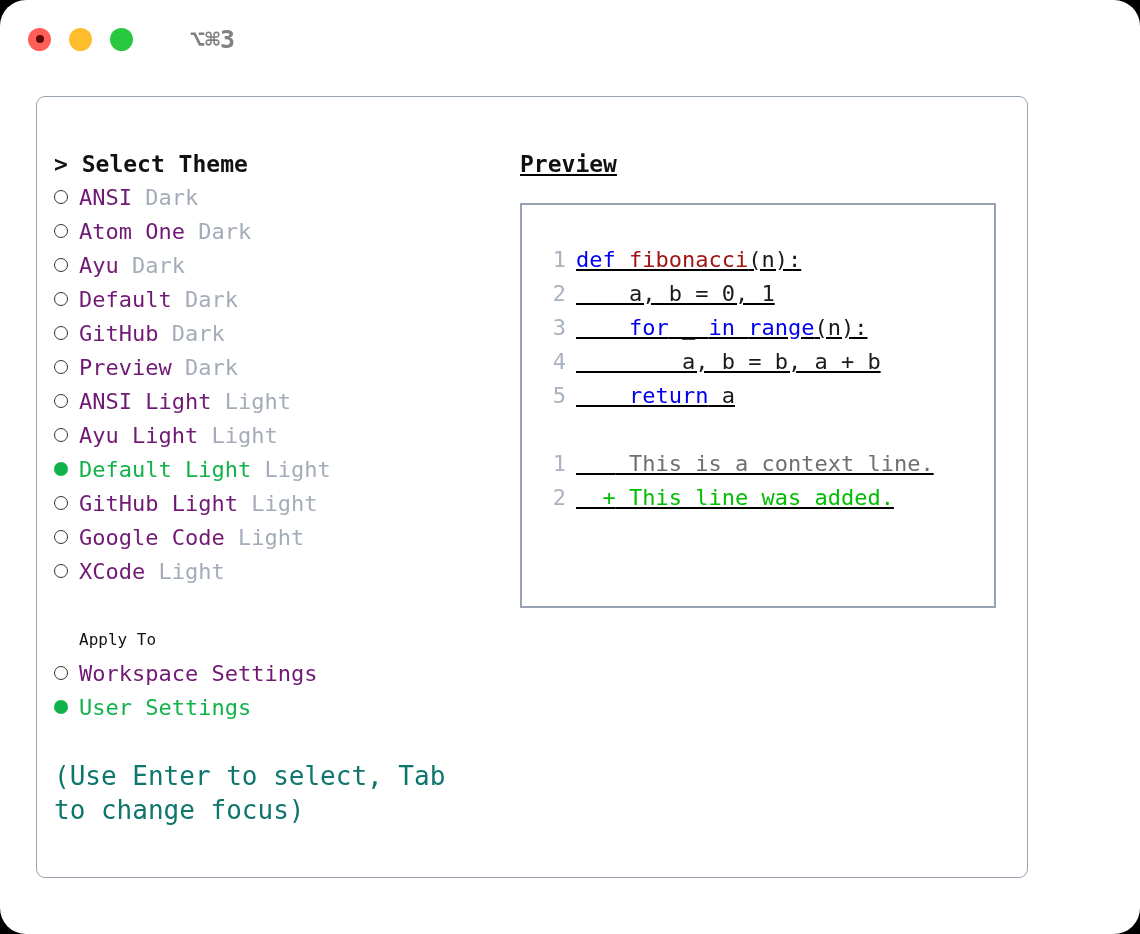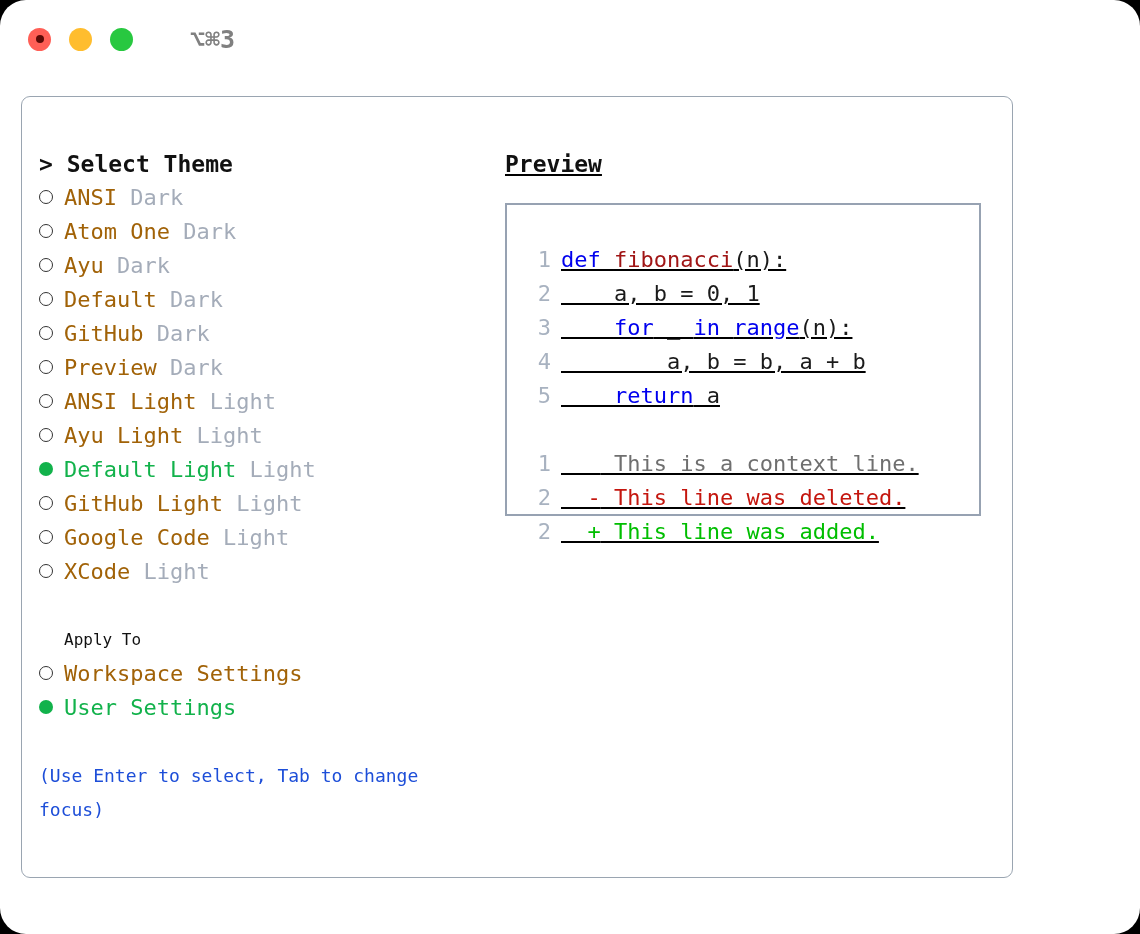--- a/index.html
+++ b/index.html
@@ -61,21 +61,21 @@
     font-size: 25px;
     font-weight: bold;
     color: #808080;
     letter-spacing: 0px;
     line-height: 1;
   }
 
   
   .window {
     position: absolute;
-    left: 21px;
+    left: 36px;
     top: 96px;
     width: 992px;
     height: 782px;
     border: 1.6px solid #9aa5b1;
     border-radius: 9px;
     box-sizing: border-box;
     background: #ffffff;
   }
 
   .columns {
@@ -125,59 +125,59 @@
   .marker .glyph-hollow {
     display: inline-block;
     width: 12px;
     height: 12px;
     border-radius: 50%;
     border: 1.8px solid #333333;
     box-sizing: content-box;
     position: relative;
     top: -1px;
   }
-  .opt-label { color: #a16207; }
+  .opt-label { color: #701a75; }
   .opt-row.selected .opt-label { color: #12b24b; }
   .opt-cat { color: #a4acb9; }
 
   .subsection {
     margin-top: 34px;
   }
   .subsection-title {
     font-size: 16px;
     line-height: 34px;
     color: #111111;
     padding-left: 25px;
     white-space: pre;
   }
 
   .hint {
     margin-top: 34px;
-    font-size: 18px;
-    line-height: 34px;
-    color: #1d4ed8;
+    font-size: 26px;
+    line-height: 34px;
+    color: #0f766e;
     width: 400px;
   }
 
   
   .right-col {
     padding-left: 21px;
     box-sizing: border-box;
     text-decoration: underline;
   }
   .preview-title {
     font-size: 23px;
     font-weight: bold;
     color: #111111;
     line-height: 34px;
     margin-bottom: 22px;
   }
   .preview-box {
     width: 476px;
-    height: 313px;
+    height: 405px;
     border: 2px solid #97a2b2;
     box-sizing: border-box;
     background: #ffffff;
     padding: 38px 0 0 16px;
   }
 
   .code-line {
     font-size: 22px;
     line-height: 34px;
     white-space: pre;
@@ -252,21 +252,20 @@
           <div id="code-sample">
               <div class="code-line"><span class="lineno">1</span><span class="kw">def </span><span class="fn">fibonacci</span><span class="pl">(n):</span></div>
               <div class="code-line"><span class="lineno">2</span><span class="pl">    a, b = 0, 1</span></div>
               <div class="code-line"><span class="lineno">3</span><span class="pl">    </span><span class="kw">for</span><span class="pl"> _ </span><span class="kw">in</span><span class="pl"> </span><span class="kw">range</span><span class="pl">(n):</span></div>
               <div class="code-line"><span class="lineno">4</span><span class="pl">        a, b = b, a + b</span></div>
               <div class="code-line"><span class="lineno">5</span><span class="pl">    </span><span class="kw">return</span><span class="pl"> a</span></div>
             </div>
           <div class="spacer-line"></div>
           <div id="diff-sample">
               <div class="code-line"><span class="lineno">1</span><span class="diff-ctx">   </span><span class="diff-ctx"> This is a context line.</span></div>
-              <div class="code-line"><span class="lineno">2</span><span class="diff-del">  -</span><span class="diff-del"> This line was deleted.</span></div>
               <div class="code-line"><span class="lineno">2</span><span class="diff-add">  +</span><span class="diff-add"> This line was added.</span></div>
             </div>
         </div>
       </div>
 
     </div>
   </div>
 </div>
 
 </body></html>

